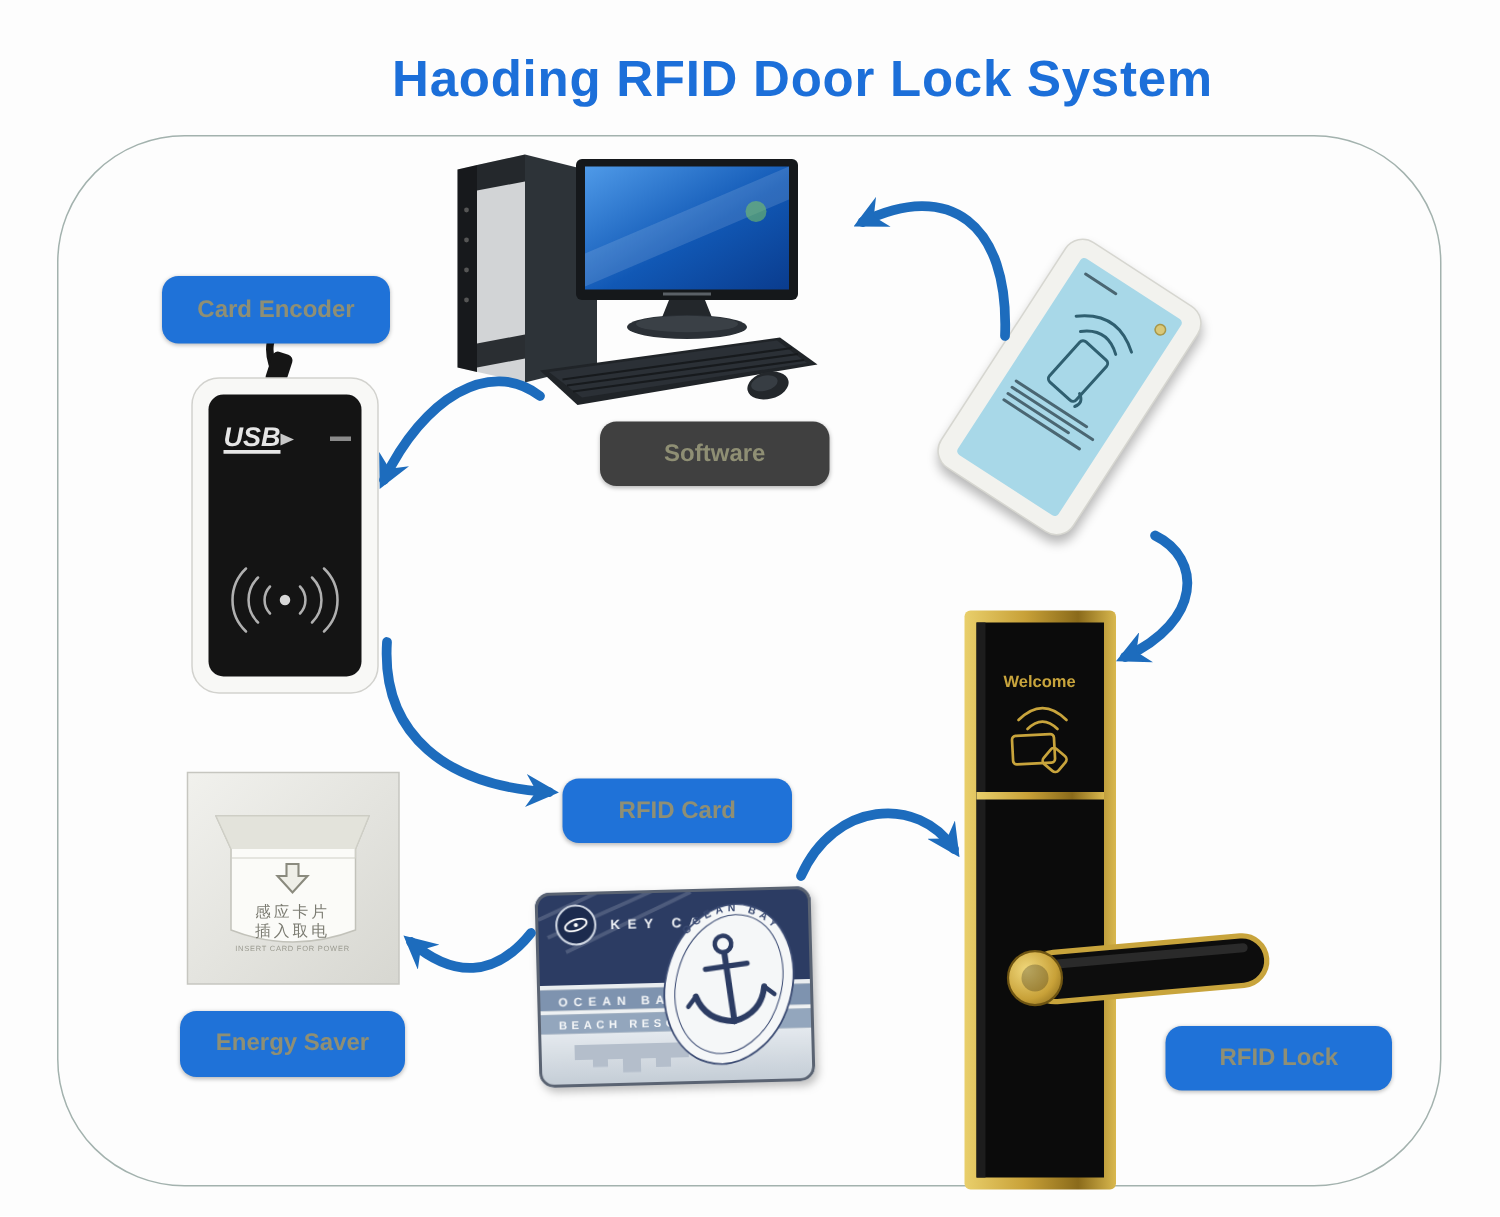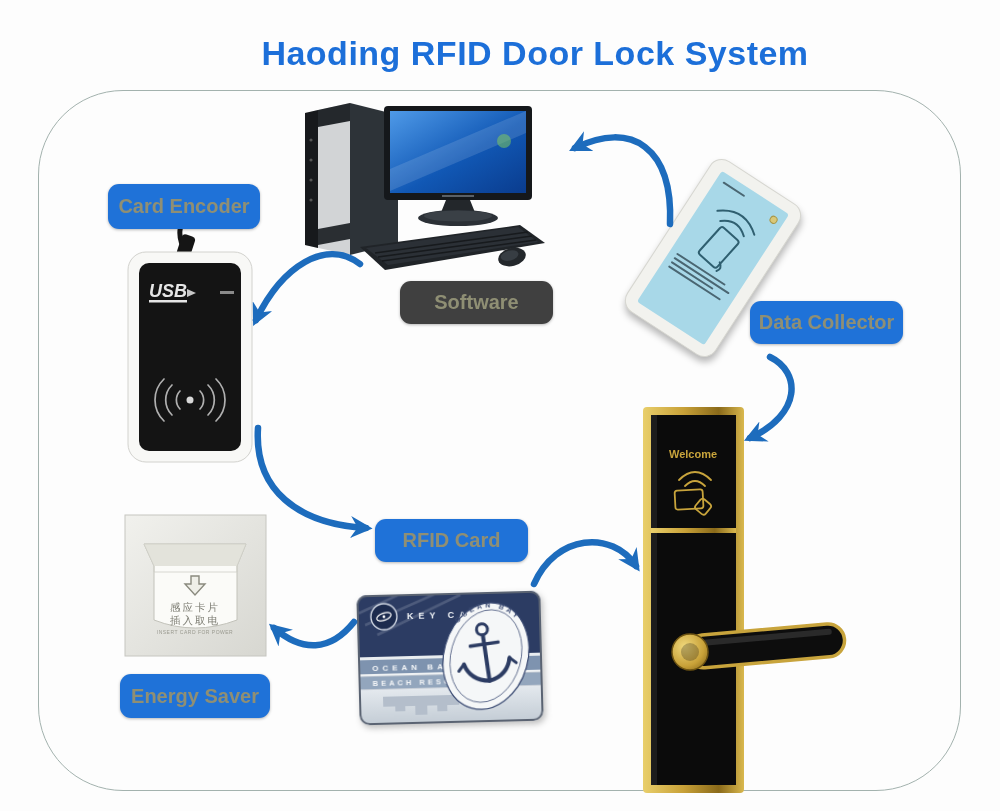--- a/index.html
+++ b/index.html
@@ -4,21 +4,21 @@
 <style>
   html,body{margin:0;padding:0;background:#ffffff;}
   #canvas{position:relative;width:1000px;height:811px;background:#fdfdfd;overflow:hidden;
           font-family:"Liberation Sans", sans-serif;}
   .abs{position:absolute;}
   #page-title{position:absolute;top:34px;left:0;width:1000px;text-align:center;
               font-size:34px;font-weight:bold;letter-spacing:.5px;padding-left:35px;}
   #boundary{position:absolute;left:38px;top:90px;width:921px;height:699px;
             border:1px solid #a3b2ae;border-radius:85px;}
   .node-label{position:absolute;display:flex;align-items:center;justify-content:center;
-              border-radius:11px;font-weight:bold;font-size:20px;
+              border-radius:11px;font-weight:bold;font-size:16px;
               box-shadow:0 1px 3px rgba(0,0,0,.28);z-index:6;}
   .arrow-layer{position:absolute;left:0;top:0;width:1000px;height:811px;z-index:4;pointer-events:none;}
   
   #data-collector{position:absolute;left:660px;top:168px;width:104px;height:178px;
                   transform:rotate(33deg);background:#f2f2ee;border:1px solid #d6d6d0;
                   border-radius:14px;box-shadow:3px 4px 7px rgba(0,0,0,.28);z-index:3;}
   #dc-panel{position:absolute;left:12px;top:11px;right:12px;bottom:11px;border-radius:3px;}
   .dc-line{height:2px;background:#4a6672;margin:3px auto 0 7px;border-radius:1px;}
   #dc-led{position:absolute;right:6px;top:9px;width:6px;height:6px;border-radius:50%;
           background:#d9c878;border:1px solid #a89748;}
@@ -241,17 +241,17 @@
       <path d="M 360 264 C 326 238 282 266 256 320" marker-end="url(#arw)"></path>
       <path d="M 258 428 C 254 490 298 524 366 528" marker-end="url(#arw)"></path>
       <path d="M 534 584 C 556 534 612 530 636 566" marker-end="url(#arw)"></path>
       <path d="M 770 357 C 801 372 802 414 750 438" marker-end="url(#arw)"></path>
       <path d="M 354 622 C 330 652 302 652 274 628" marker-end="url(#arw)"></path>
     </g>
   </svg>
 
   <div class="node-label" style="left:108px;top:184px;width:152px;height:45px;background:#1f72d8;color:#8f8f74;">Card Encoder</div>
   <div class="node-label" style="left:400px;top:281px;width:153px;height:43px;background:#404040;color:#8f8f74;">Software</div>
-  <div class="node-label" style="left:750px;top:301px;width:153px;height:43px;background:#1f72d8;color:#8f8f74;">Data Collector</div>
   <div class="node-label" style="left:120px;top:674px;width:150px;height:44px;background:#1f72d8;color:#8f8f74;">Energy Saver</div>
   <div class="node-label" style="left:375px;top:519px;width:153px;height:43px;background:#1f72d8;color:#8f8f74;">RFID Card</div>
+  <div class="node-label" style="left:777px;top:684px;width:151px;height:43px;background:#1f72d8;color:#8f8f74;">RFID Lock</div>
 
 </div>
 
 </body></html>

